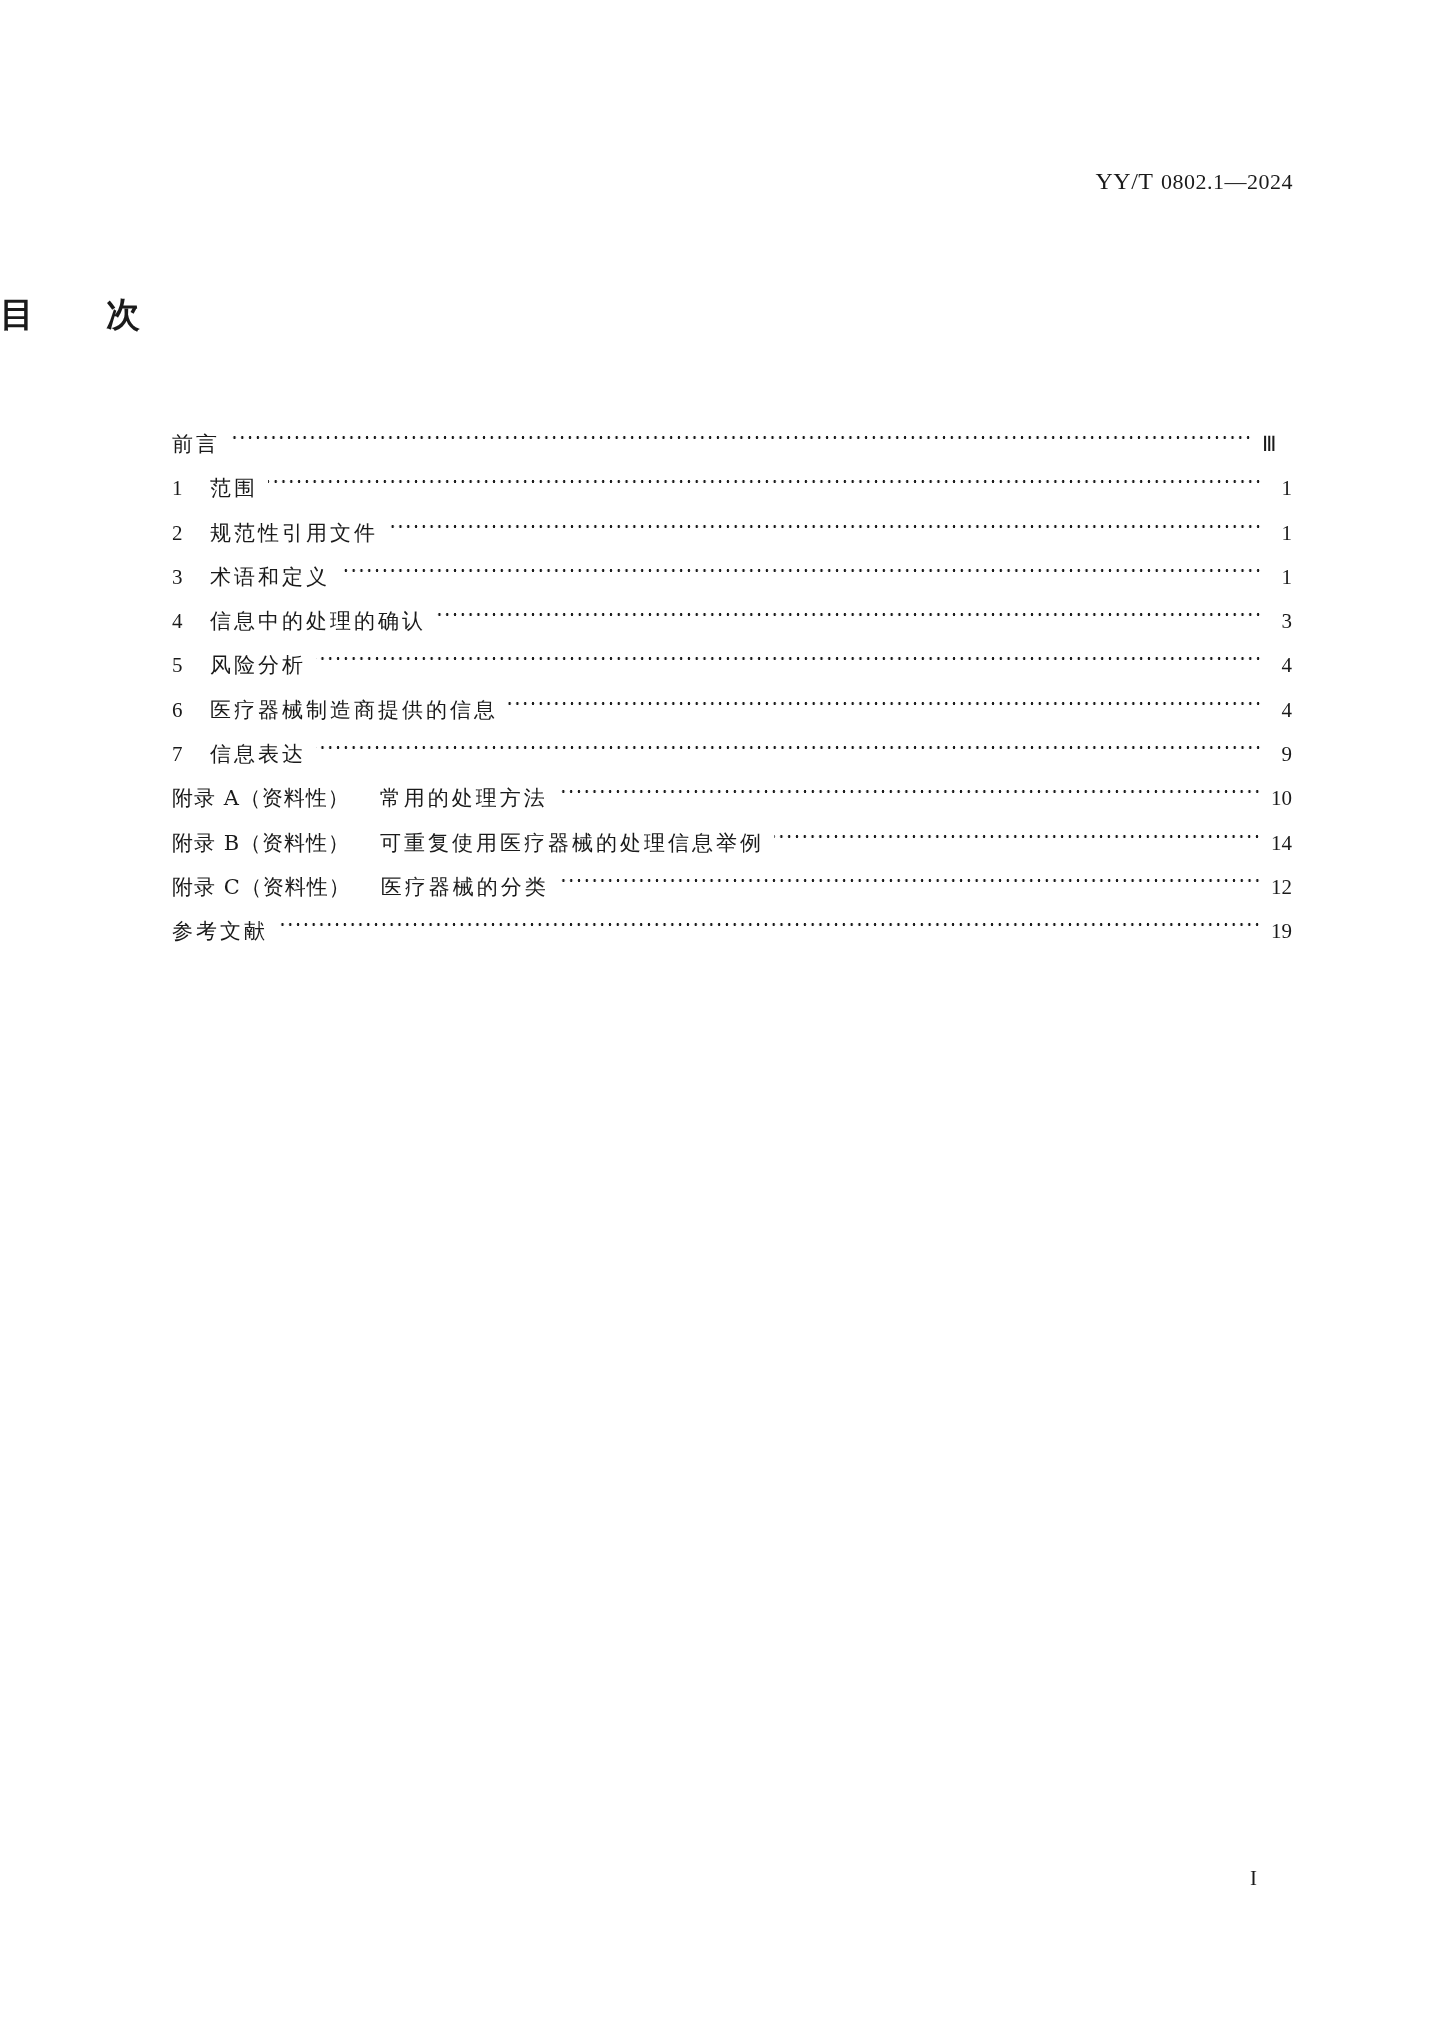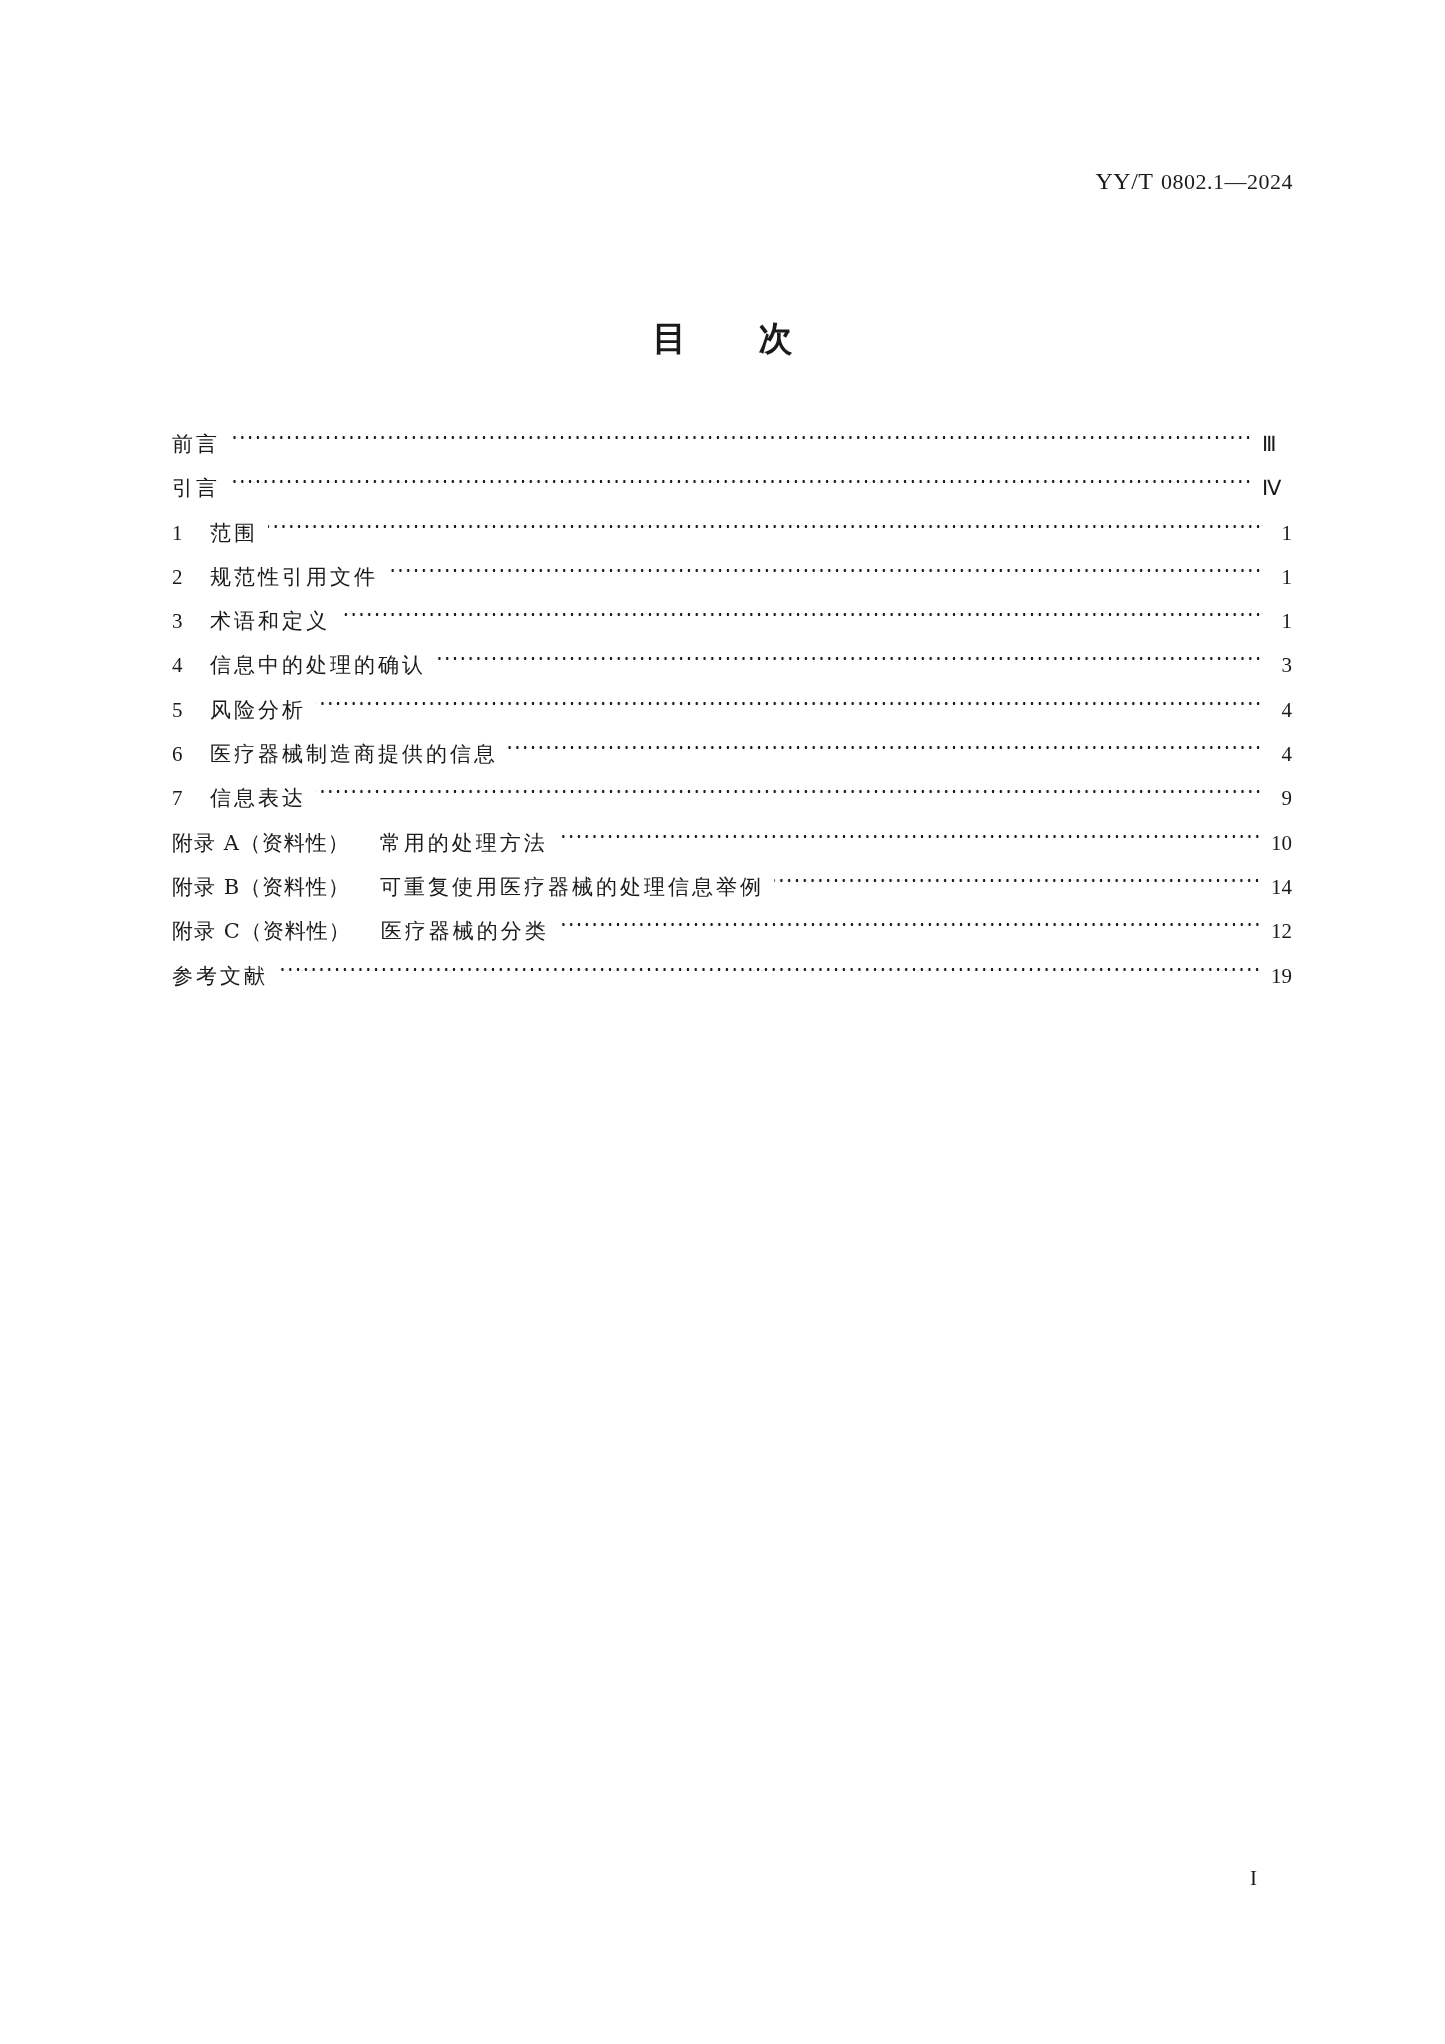--- a/index.html
+++ b/index.html
@@ -30,26 +30,24 @@
     }
     .std-header .num {
       font-family: Liberation Serif, serif;
       font-size: 22px;
     }
     .page-title {
       position: absolute;
       top: 292px;
       left: 0;
       width: 1445px;
-      text-align: center;
       font-family: "DejaVu Sans", "Liberation Sans", sans-serif;
       font-size: 34px;
       font-weight: bold;
       letter-spacing: 0;
-      margin-top: 24px;
     }
     .page-title .t1 { margin-right: 72px; }
     .toc {
       position: absolute;
       top: 413px;
       left: 172px;
       width: 1120px;
       margin: 0;
       padding: 0;
       list-style: none;
@@ -129,25 +127,20 @@
   <span class="t1">目</span><span>次</span>
 </div>
 
 <ul class="toc">
   <li class="toc-row">
     <span class="toc-label">前言</span>
     <span class="toc-dots"></span>
     <span class="toc-page roman">Ⅲ</span>
   </li>
   <li class="toc-row">
-    <span class="toc-label">引言</span>
-    <span class="toc-dots"></span>
-    <span class="toc-page roman">Ⅳ</span>
-  </li>
-  <li class="toc-row">
     <span class="toc-num">1</span>
     <span class="toc-label">范围</span>
     <span class="toc-dots"></span>
     <span class="toc-page">1</span>
   </li>
   <li class="toc-row">
     <span class="toc-num">2</span>
     <span class="toc-label">规范性引用文件</span>
     <span class="toc-dots"></span>
     <span class="toc-page">1</span>

